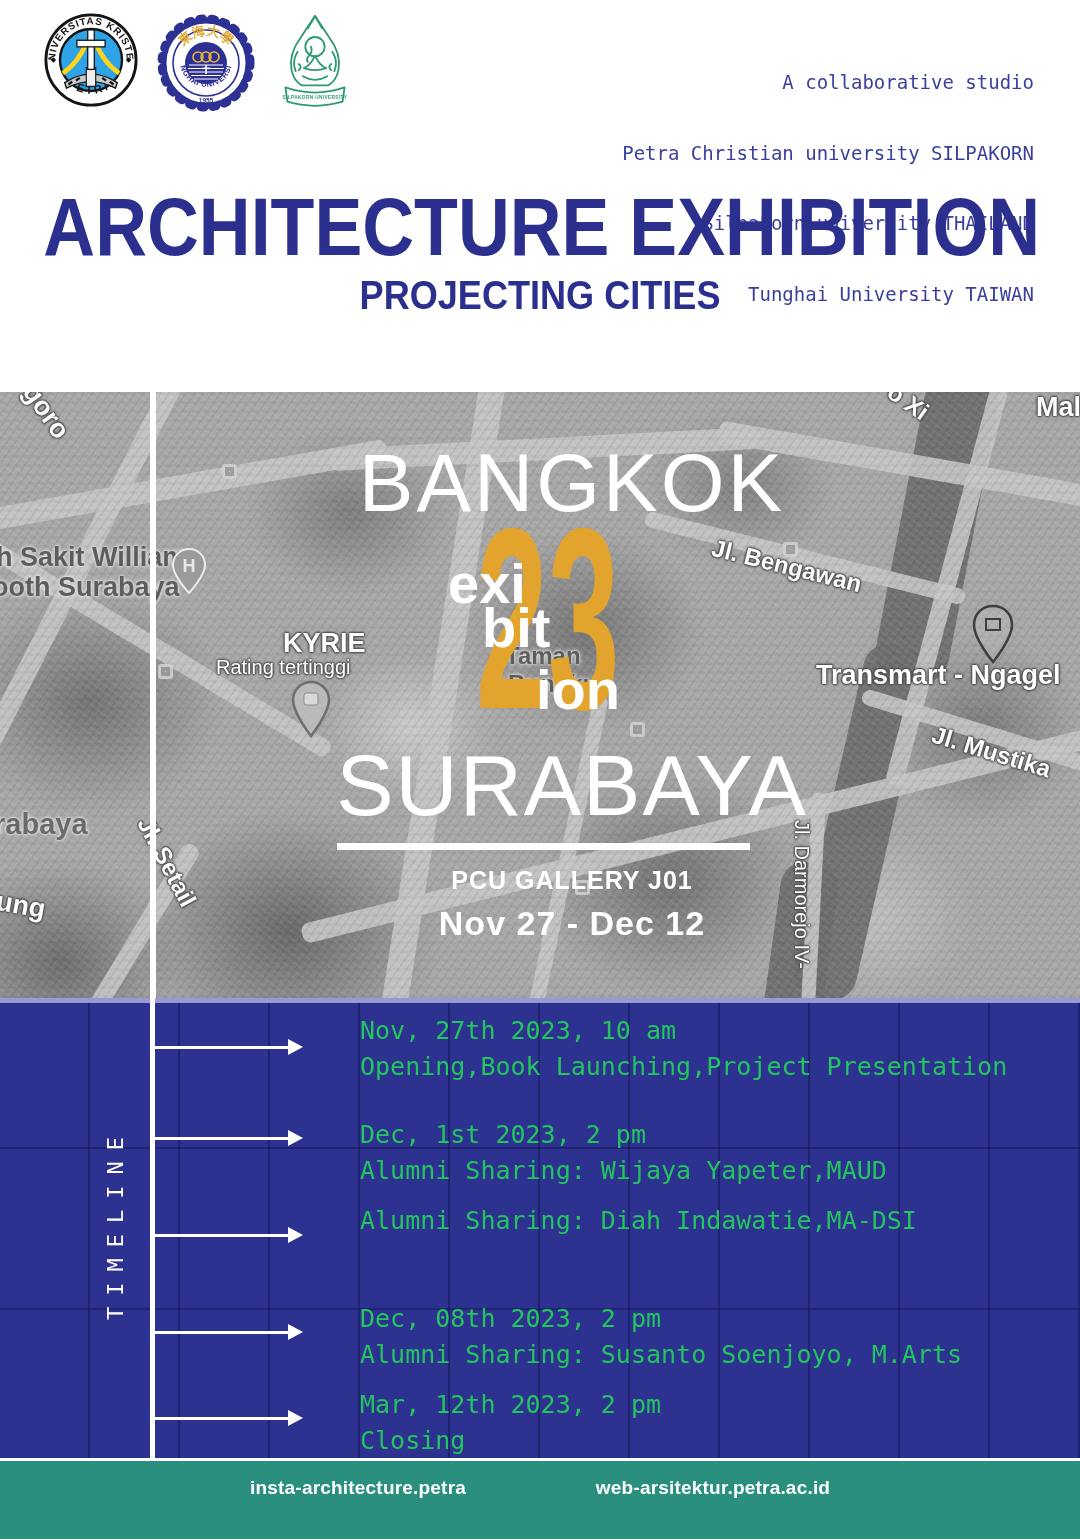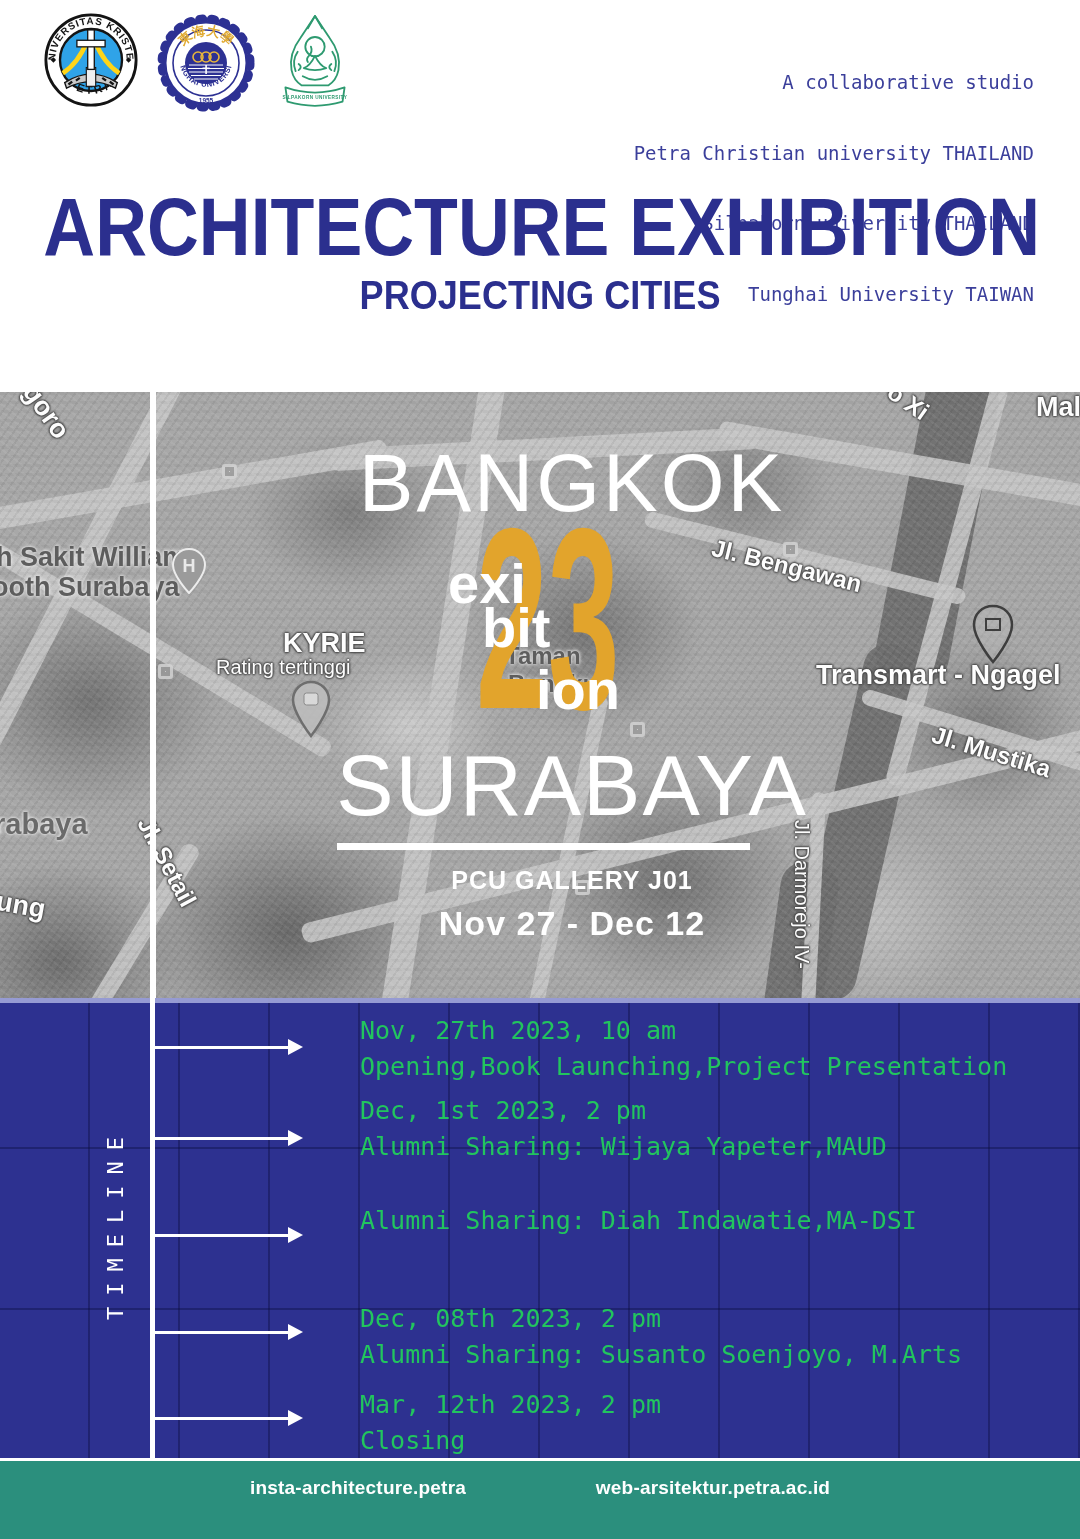--- a/index.html
+++ b/index.html
@@ -145,21 +145,21 @@
         <path d="M28,62 Q40,69 52,62"></path>
         <path d="M24,50 q4,3 0,6 M56,50 q-4,3 0,6"></path>
         <path d="M11,73 Q40,83 69,73 L67,87 Q40,95 13,87 Z"></path>
       </g>
       <text x="40" y="84" text-anchor="middle" font-size="4.6" font-weight="bold" fill="#2E9A70" letter-spacing="0.4">SILPAKORN UNIVERSITY</text>
     </svg>
   </div>
 
   <div class="affil">
     <div>A collaborative studio</div>
-    <div>Petra Christian university THAILAND</div>
+    <div>Petra Christian university SILPAKORN</div>
     <div>Silpakorn university THAILAND</div>
     <div>Tunghai University TAIWAN</div>
   </div>
 
   <div class="title-block">
     <span class="title-main">ARCHITECTURE EXHIBITION</span>
     <div class="title-sub"><span>PROJECTING CITIES</span></div>
   </div>
 
   <div class="map">
@@ -257,21 +257,21 @@
       </div>
     <div class="event" style="top:15px">
       <div>Nov, 27th 2023, 10 am</div>
       <div>Opening,Book Launching,Project Presentation</div>
     </div>
 
     <div class="arrow" style="top:140px">
         <span class="shaft"></span>
         <span class="head"></span>
       </div>
-    <div class="event" style="top:95px">
+    <div class="event" style="top:119px">
       <div>Dec, 1st 2023, 2 pm</div>
       <div>Alumni Sharing: Wijaya Yapeter,MAUD</div>
     </div>
 
     <div class="arrow" style="top:237px">
         <span class="shaft"></span>
         <span class="head"></span>
       </div>
     <div class="event" style="top:205px">
       <div>Alumni Sharing: Diah Indawatie,MA-DSI</div>

